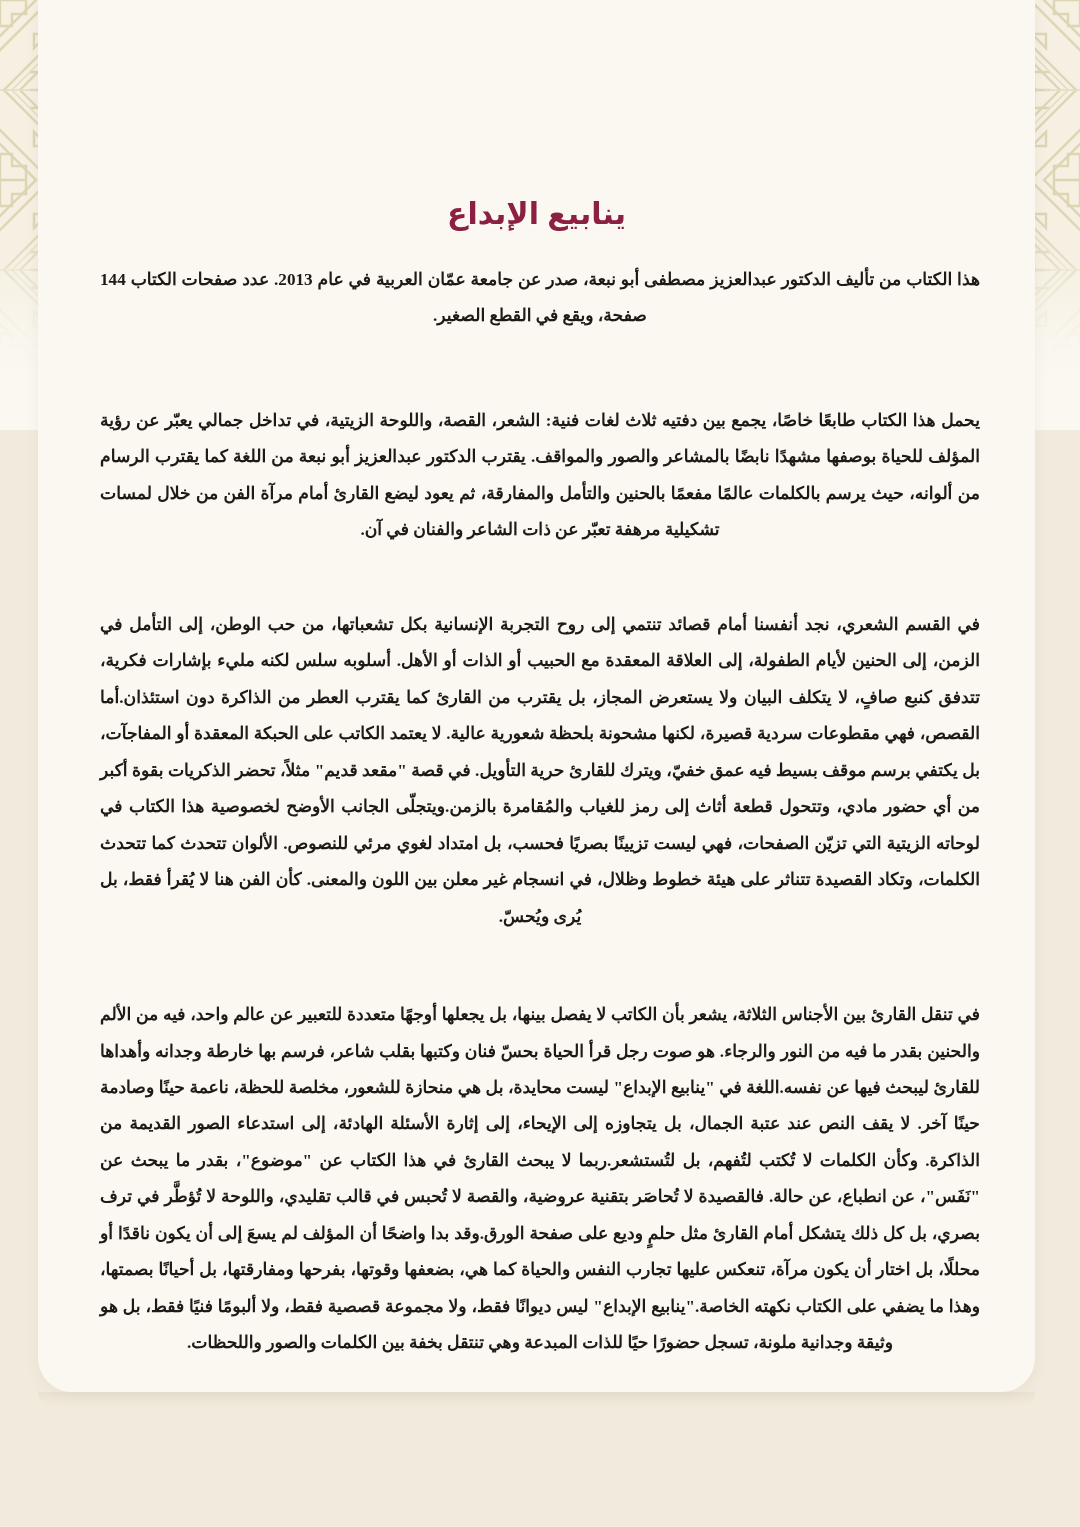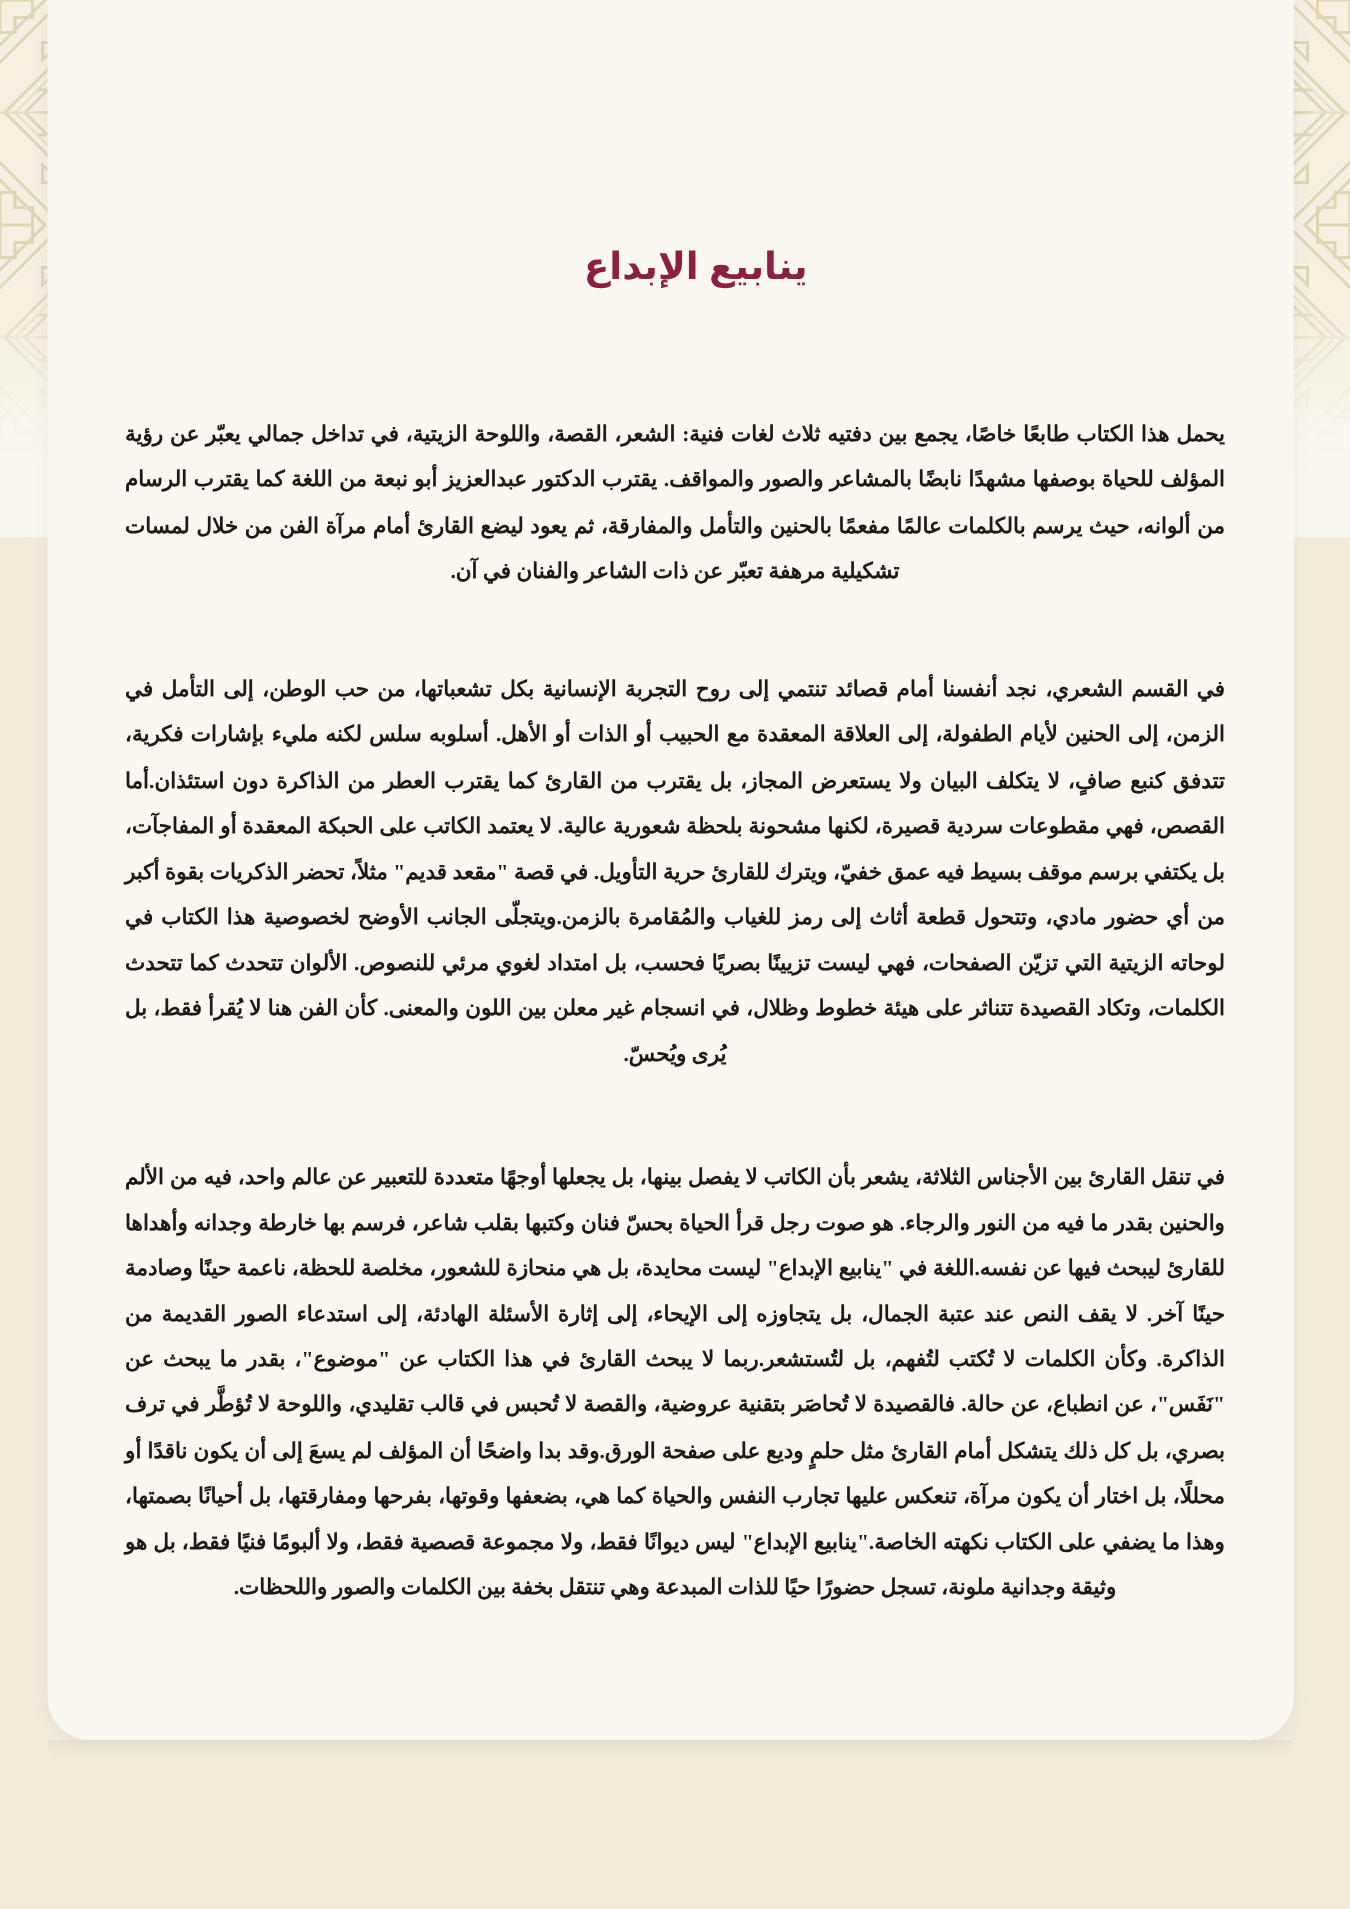--- a/index.html
+++ b/index.html
@@ -89,21 +89,20 @@
     width: 997px;
     text-align: center;
     font-family: "Liberation Sans", "DejaVu Sans", sans-serif;
     font-weight: bold;
     font-size: 30px;
     letter-spacing: 0px;
     color: #8c2043;
     z-index: 5;
     line-height: 1.15;
     text-shadow: 0 1px 0 rgba(255,255,255,0.6);
-    padding-left: 20px;
   }
 
   
   .body-area {
     position: absolute;
     top: 262px;
     left: 62px;
     width: 880px;
   }
 
@@ -189,20 +188,21 @@
     <div class="ornament-fade"></div>
   </div>
 
   <div id="content-panel">
     <div class="text-column">
 
       <h1 id="doc-title">ينابيع الإبداع</h1>
 
       <div class="body-area">
 
+        <p class="para">هذا الكتاب من تأليف الدكتور عبدالعزيز مصطفى أبو نبعة، صدر عن جامعة عمّان العربية في عام 2013. عدد صفحات الكتاب 144 صفحة، ويقع في القطع الصغير.</p>
 
         <div class="spacer-s"></div>
 
         <p class="para">يحمل هذا الكتاب طابعًا خاصًا، يجمع بين دفتيه ثلاث لغات فنية: الشعر، القصة، واللوحة الزيتية، في تداخل جمالي يعبّر عن رؤية المؤلف للحياة بوصفها مشهدًا نابضًا بالمشاعر والصور والمواقف. يقترب الدكتور عبدالعزيز أبو نبعة من اللغة كما يقترب الرسام من ألوانه، حيث يرسم بالكلمات عالمًا مفعمًا بالحنين والتأمل والمفارقة، ثم يعود ليضع القارئ أمام مرآة الفن من خلال لمسات تشكيلية مرهفة تعبّر عن ذات الشاعر والفنان في آن.</p>
 
         <div class="spacer-m"></div>
 
         <p class="para">في القسم الشعري، نجد أنفسنا أمام قصائد تنتمي إلى روح التجربة الإنسانية بكل تشعباتها، من حب الوطن، إلى التأمل في الزمن، إلى الحنين لأيام الطفولة، إلى العلاقة المعقدة مع الحبيب أو الذات أو الأهل. أسلوبه سلس لكنه مليء بإشارات فكرية، تتدفق كنبع صافٍ، لا يتكلف البيان ولا يستعرض المجاز، بل يقترب من القارئ كما يقترب العطر من الذاكرة دون استئذان.أما القصص، فهي مقطوعات سردية قصيرة، لكنها مشحونة بلحظة شعورية عالية. لا يعتمد الكاتب على الحبكة المعقدة أو المفاجآت، بل يكتفي برسم موقف بسيط فيه عمق خفيّ، ويترك للقارئ حرية التأويل. في قصة "مقعد قديم" مثلاً، تحضر الذكريات بقوة أكبر من أي حضور مادي، وتتحول قطعة أثاث إلى رمز للغياب والمُقامرة بالزمن.ويتجلّى الجانب الأوضح لخصوصية هذا الكتاب في لوحاته الزيتية التي تزيّن الصفحات، فهي ليست تزيينًا بصريًا فحسب، بل امتداد لغوي مرئي للنصوص. الألوان تتحدث كما تتحدث الكلمات، وتكاد القصيدة تتناثر على هيئة خطوط وظلال، في انسجام غير معلن بين اللون والمعنى. كأن الفن هنا لا يُقرأ فقط، بل يُرى ويُحسّ.</p>
 
         <div class="spacer-l"></div>

